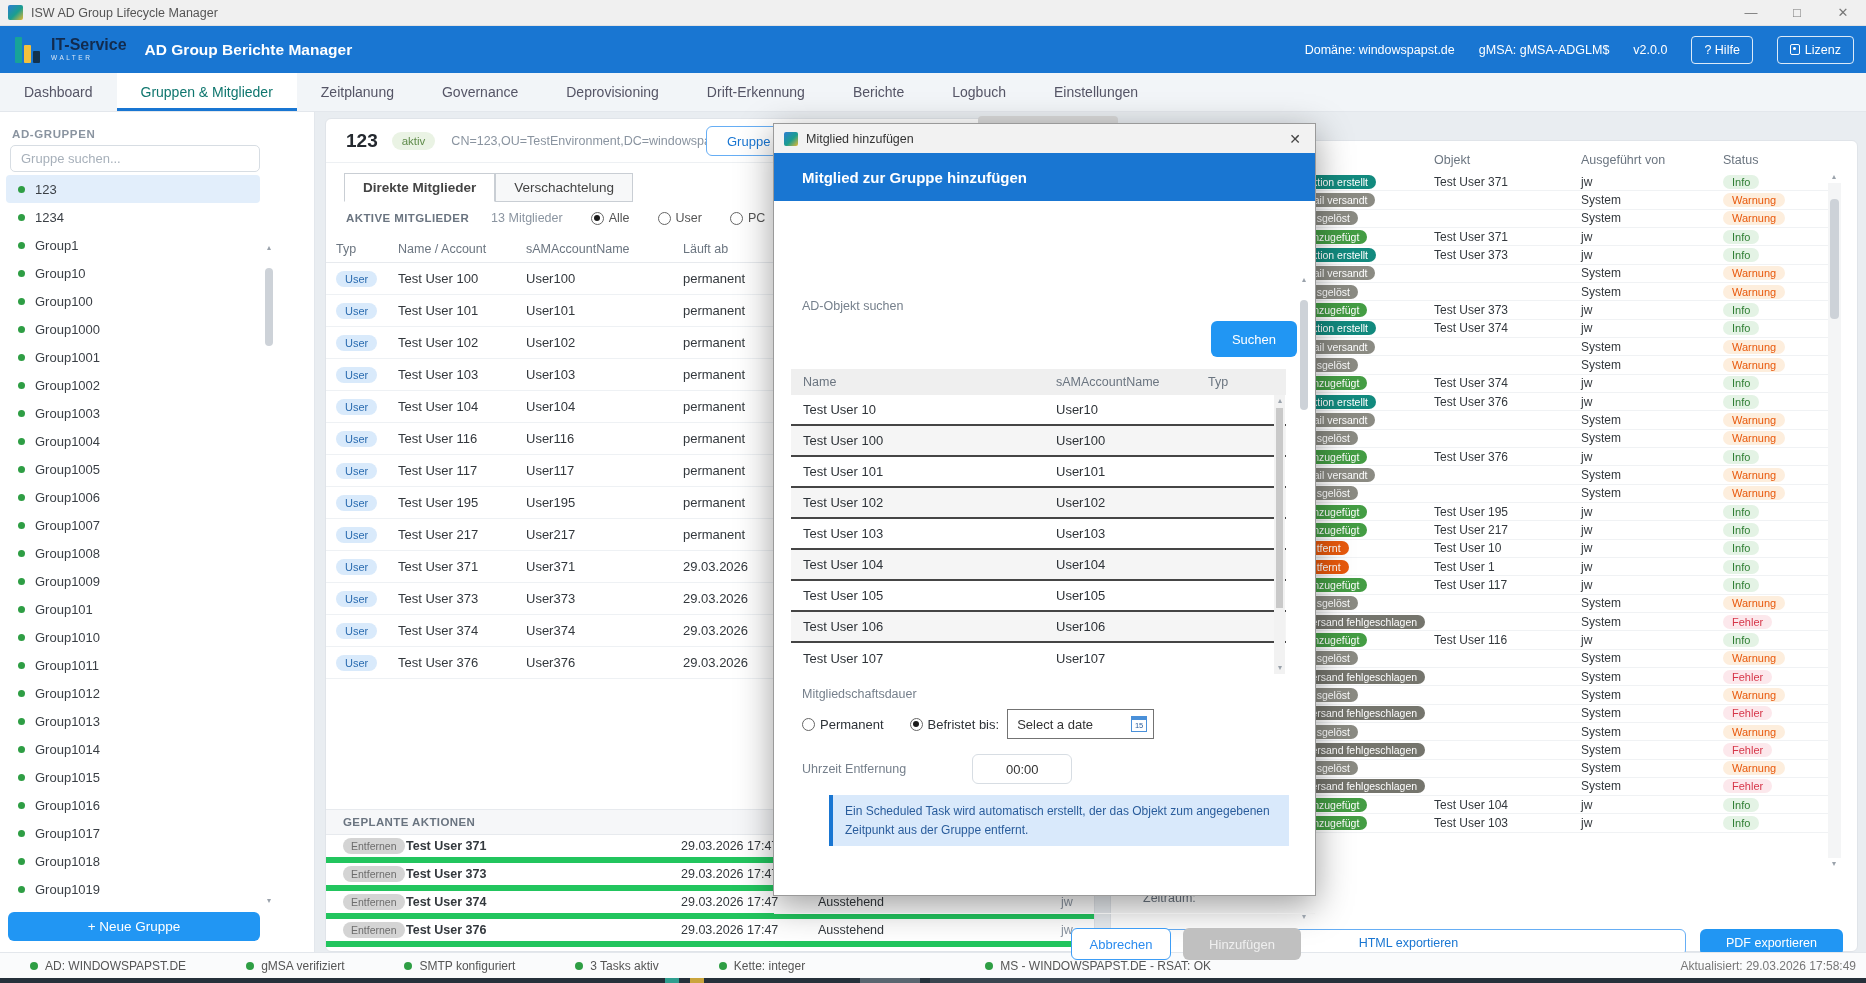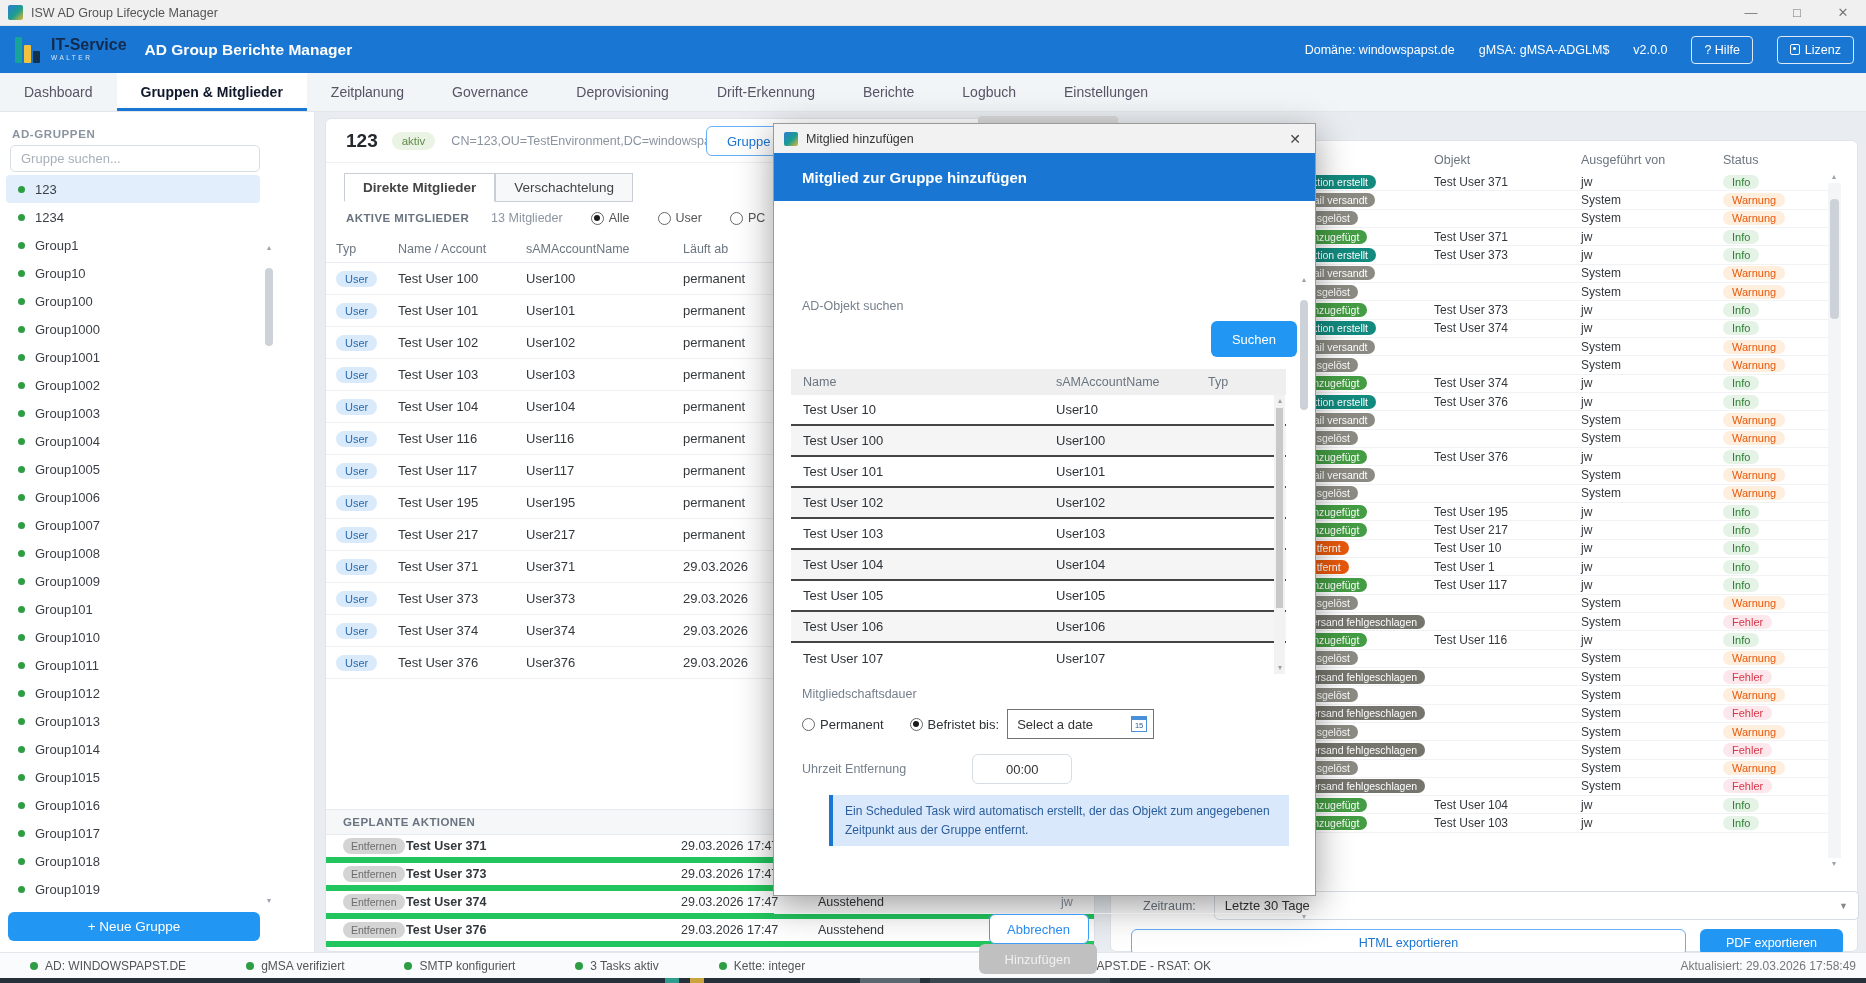--- a/index.html
+++ b/index.html
@@ -27,21 +27,21 @@
 .logo-sub { display:block; font-size:6.5px; letter-spacing:2.5px; color:#d8e6f5; margin-top:2px; }
 .app-title { margin-left:18px; font-size:15.5px; font-weight:bold; }
 .header-right { margin-left:auto; display:flex; align-items:center; gap:24px; margin-right:12px; font-size:12.5px; }
 .hbtn { background:transparent; border:1px solid rgba(255,255,255,.85); color:#fff; border-radius:4px; padding:6px 12px; font-size:12.5px; font-family:inherit; display:flex; align-items:center; gap:5px; cursor:pointer; }
 .lic-ico { width:10px; height:11px; border:1.5px solid #fff; border-radius:2px; position:relative; display:inline-block; }
 .lic-ico:after { content:""; position:absolute; left:2px; top:2px; width:3px; height:3px; border-radius:50%; background:#fff; }
 
 
 .navbar { position:absolute; left:0; top:73px; width:1866px; height:39px; background:#f2f5f8; border-bottom:1px solid #e3e7ec; display:flex; }
 .nav-tab { padding:0 24px; display:flex; align-items:center; font-size:14px; color:#556; position:relative; cursor:pointer; }
-.nav-tab.active { background:#fff; color:#0f172a; font-weight:bold; }
+.nav-tab.active { background:#fff; color:#0f766e; font-weight:normal; }
 .nav-tab.active:after { content:""; position:absolute; left:0; right:0; bottom:0; height:3px; background:#1976d2; }
 
 
 .sidebar { position:absolute; left:0; top:112px; width:315px; height:840px; background:#fff; border-right:1px solid #e3e7ec; }
 .sb-heading { margin:16px 0 0 12px; font-size:11.5px; font-weight:bold; letter-spacing:.6px; color:#8a94a0; }
 .sb-search { position:absolute; left:10px; top:33px; width:250px; height:27px; border:1px solid #d7dde3; border-radius:5px; padding:0 10px; font-size:13px; font-family:inherit; color:#333; }
 .sb-search::placeholder { color:#a7b0ba; }
 .group-list { position:absolute; left:0; top:63px; width:262px; height:728px; overflow:hidden; }
 .group-item { height:28px; display:flex; align-items:center; padding-left:12px; cursor:pointer; border-radius:4px; margin:0 2px 0 6px; }
 .group-item.sel { background:#e2eefb; }
@@ -140,21 +140,21 @@
 .res-row:nth-child(even) { background:#f5f5f5; }
 .res-row:last-child { border-bottom:none; }
 .res-scroll { position:absolute; left:500px; top:194px; width:11px; height:279px; background:#f2f2f2; }
 .res-scroll .thumb { position:absolute; left:2px; top:13px; width:7px; height:200px; background:#c9c9c9; }
 .m-radio-row { position:absolute; left:28px; top:508px; display:flex; align-items:center; font-size:13px; color:#2e3338; }
 .datebox { margin-left:8px; width:147px; height:30px; border:1px solid #737373; display:flex; align-items:center; padding:0 6px 0 9px; font-size:13px; color:#333; background:#fff; cursor:pointer; }
 .cal-ico { margin-left:auto; width:16px; height:16px; border:1px solid #4a90d9; border-top:4px solid #4a90d9; font-size:7.5px; color:#2a5d9c; text-align:center; line-height:11px; background:#fff; }
 .m-time-row { position:absolute; left:28px; top:553px; display:flex; align-items:center; font-size:12.5px; color:#76808c; }
 .time-input { margin-left:66px; width:100px; height:30px; border:1px solid #d7dde3; border-radius:6px; text-align:center; font-size:13px; font-family:inherit; color:#333; }
 .info-box { position:absolute; left:55px; top:594px; width:460px; min-height:46px; background:#d9e9fb; border-left:4px solid #1976d2; padding:7px 12px; font-size:12px; color:#2a5d9c; line-height:1.55; }
-.modal-footer { position:absolute; left:0; top:712px; width:541px; height:61px; border-top:1px solid #e8e8e8; display:flex; align-items:center; justify-content:flex-end;flex-direction:column; }
+.modal-footer { position:absolute; left:0; top:712px; width:541px; height:61px; border-top:1px solid #e8e8e8; display:flex; align-items:center; justify-content:flex-end; }
 .btn-cancel { width:100px; height:32px; background:#fff; border:1px solid #3d9df6; border-radius:6px; color:#2a8bee; font-size:13px; font-family:inherit; margin-right:12px; cursor:pointer; }
 .btn-add { width:118px; height:32px; background:#c0c0c0; border:none; border-radius:6px; color:#efefef; font-size:13px; font-family:inherit; margin-right:14px; }
 .modal-scroll { position:absolute; left:524px; top:85px; width:12px; height:625px; }
 .modal-scroll .thumb { position:absolute; left:2px; top:14px; width:8px; height:110px; background:#cdd2d8; border-radius:4px; }
 .mem-scrollfrag { position:absolute; left:662px; top:117px; width:12px; height:443px; }
 .mem-scrollfrag .thumb { position:absolute; left:2px; top:14px; width:8px; height:40px; background:#cdd2d8; border-radius:4px; }
 </style>
 </head>
 <body>
 
@@ -704,24 +704,20 @@
           <span class="lc-st"><span class="spill st-info">Info</span></span>
         </div>
       </div>
     <div class="log-scroll">
       <span class="scroll-arrow" style="top:-12px">▴</span>
       <div class="thumb"></div>
       <span class="scroll-arrow" style="bottom:-12px">▾</span>
     </div>
     <div class="zr-row">
       <span class="zr-label">Zeitraum:</span>
-      <div class="zr-select">
-        <span>Letzte 30 Tage</span>
-        <span class="zr-caret">▼</span>
-      </div>
     </div>
     <div class="exp-row">
       <button class="btn-html">HTML exportieren</button>
       <button class="btn-pdf">PDF exportieren</button>
     </div>
   </div>
 
   <div class="ghost-btn"></div>
 
   <div class="modal">

